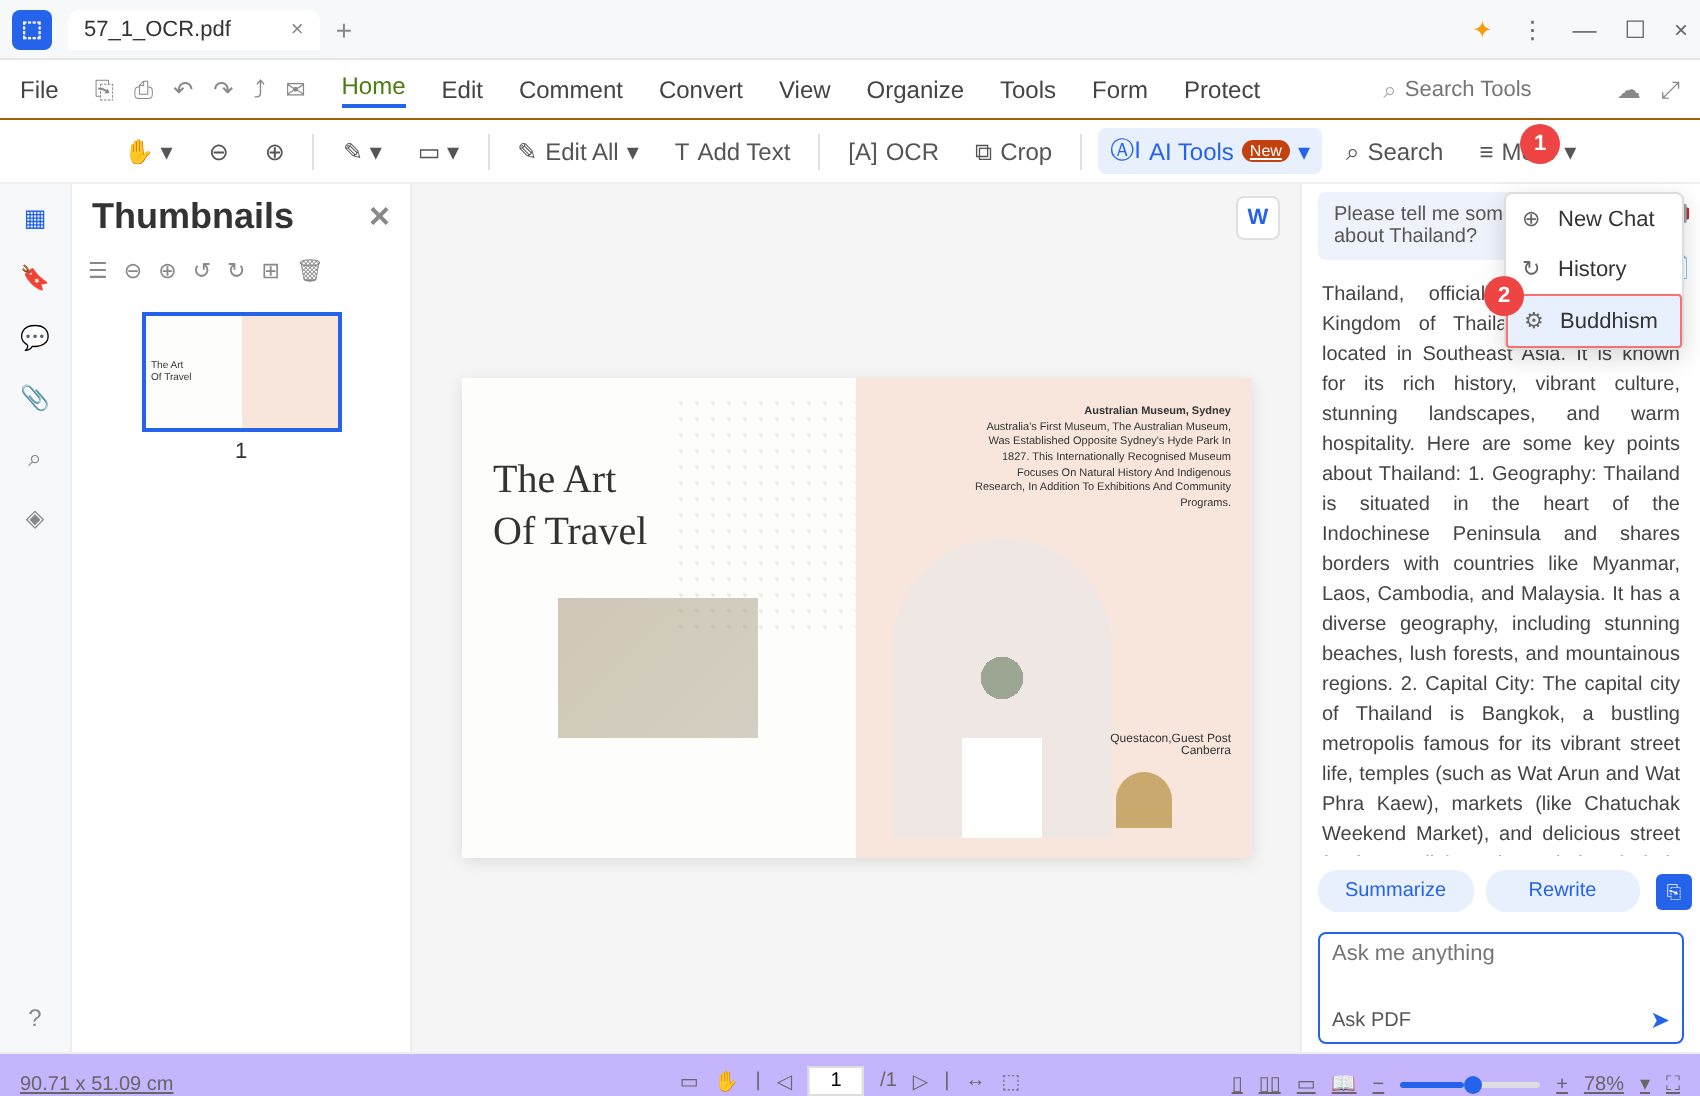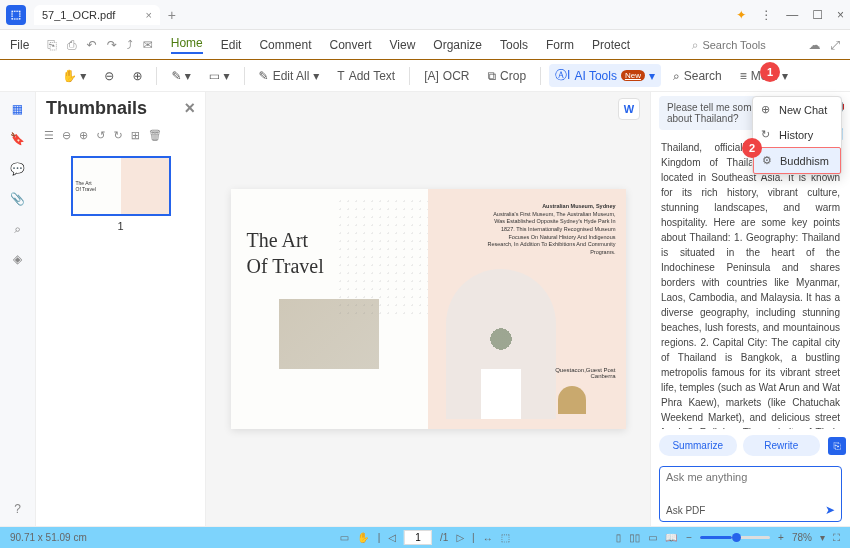--- a/index.html
+++ b/index.html
@@ -85,21 +85,21 @@
 
 .dropdown { position:absolute; top:96px; right:8px; width:90px; background:#fff; border:1px solid #ddd; border-radius:4px; box-shadow:0 4px 12px rgba(0,0,0,0.15); z-index:100; font-size:11px;}
 .dropdown .dd-item { display:flex; align-items:center; gap:6px; padding:6px 8px; cursor:pointer;}
 .dropdown .dd-item.hl { background:#e8f0fe; border:1px solid #f87171; border-radius:2px;}
 .dd-icon { width:12px; color:#666;}
 
 
 .callout { position:absolute; width:20px; height:20px; background:#ef4444; color:#fff; border-radius:50%; display:flex; align-items:center; justify-content:center; font-size:11px; font-weight:bold; z-index:200;}
 
 
-.statusbar { height:22px; background:#7dd3fc; border-top:1px solid #eee; display:flex; align-items:center; padding:0 10px; font-size:10px; color:#666; gap:10px;}
+.statusbar { height:22px; background:#c4b5fd; border-top:1px solid #eee; display:flex; align-items:flex-end; padding:0 10px; font-size:10px; color:#666; gap:10px;text-decoration:underline;}
 .statusbar .center { position:absolute; left:50%; transform:translateX(-50%); display:flex; gap:8px; align-items:center;}
 .statusbar .right { margin-left:auto; display:flex; gap:8px; align-items:center;}
 .slider { width:70px; height:3px; background:#ddd; position:relative; border-radius:2px;}
 .slider::before { content:''; position:absolute; left:0; width:45%; height:100%; background:#2563eb; border-radius:2px;}
 .slider-thumb { position:absolute; left:45%; top:-3px; width:9px; height:9px; background:#2563eb; border-radius:50%;}
 .page-input { width:28px; border:1px solid #ddd; text-align:center; font-size:10px; padding:1px;}
 </style>
 </head>
 <body>
 

